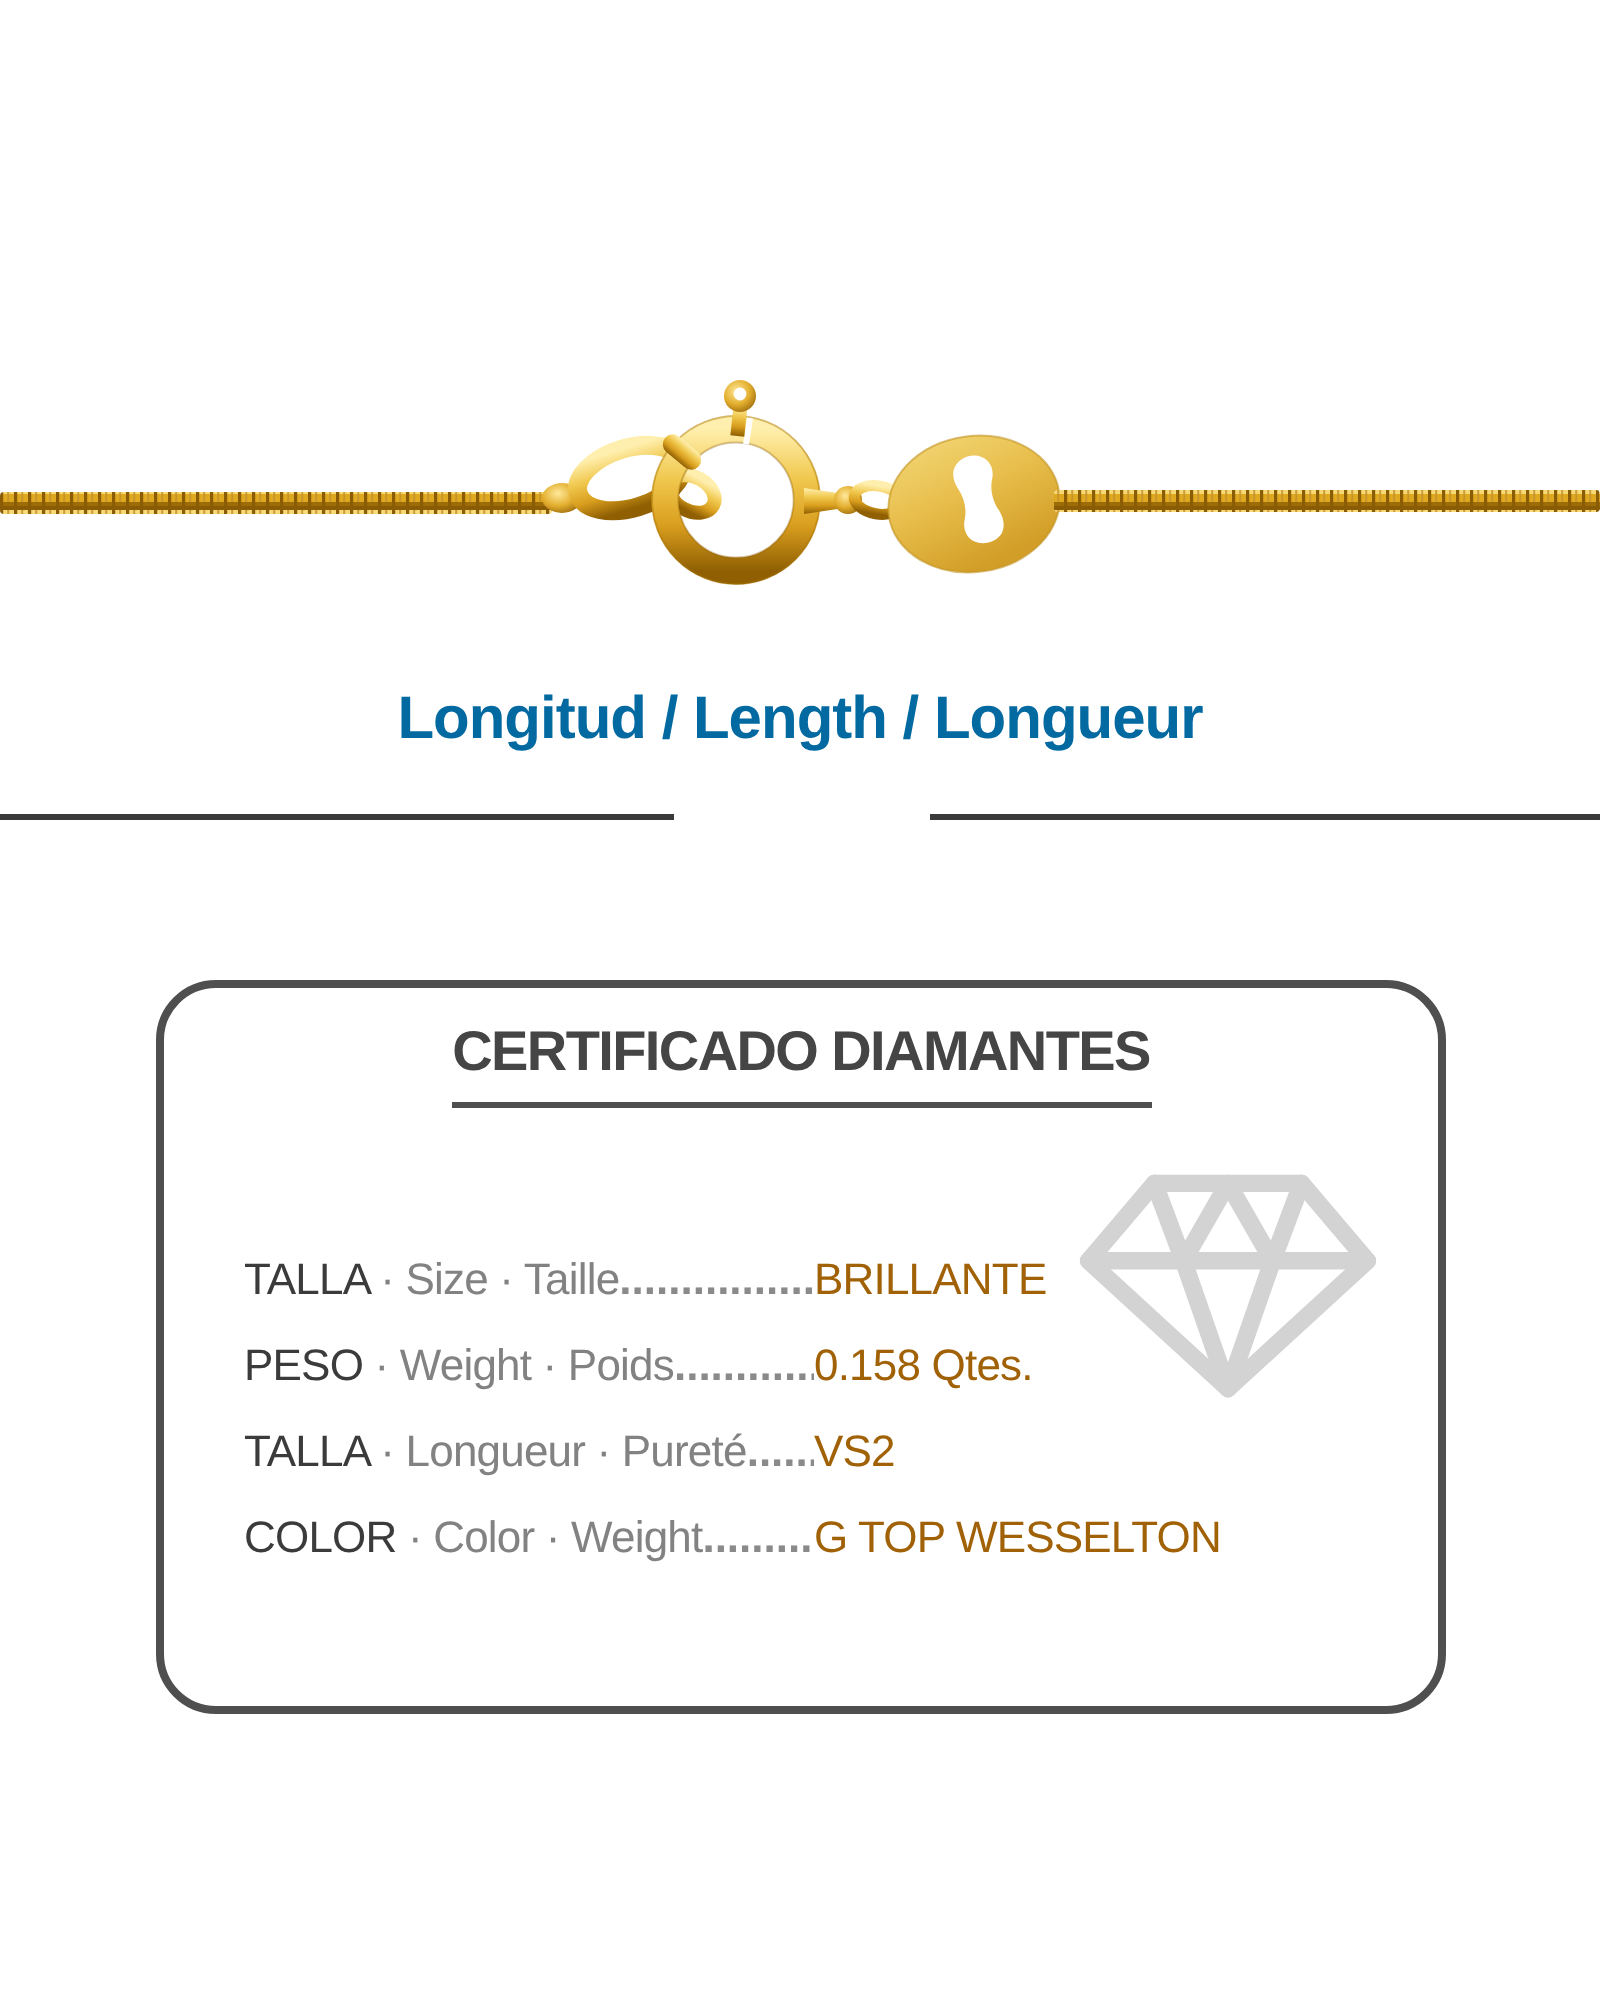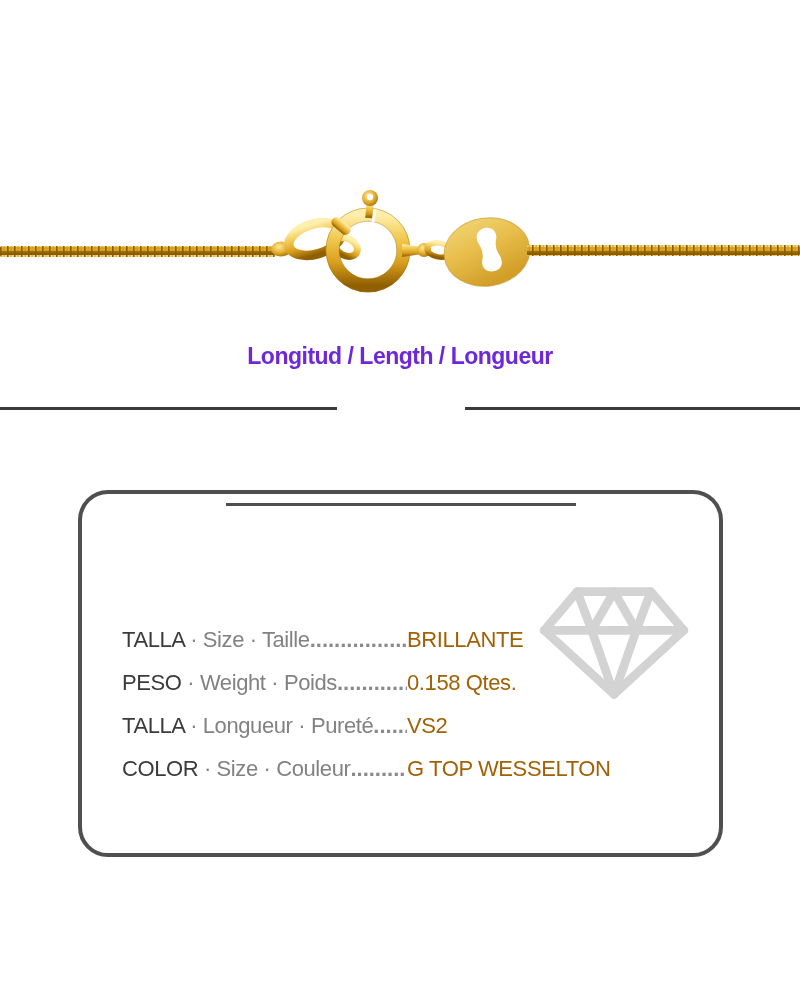--- a/index.html
+++ b/index.html
@@ -5,21 +5,21 @@
   html,body{margin:0;padding:0;background:#ffffff;}
   .canvas{
     position:relative;width:800px;height:1000px;background:#ffffff;overflow:hidden;
     font-family:"Liberation Sans",sans-serif;color:#3a3a3a;
   }
   
   .hero{position:absolute;left:0;top:0;width:800px;height:335px;}
   
   .length-label{
     position:absolute;left:0;top:343px;width:800px;text-align:center;
-    font-size:23px;font-weight:700;letter-spacing:-0.5px;color:#6d28d9;
+    font-size:30px;font-weight:700;letter-spacing:-0.5px;color:#0369a1;
   }
   .length-value{
     position:absolute;left:0;top:369px;width:800px;text-align:center;
     color:#333333;white-space:nowrap;
   }
   .length-value .num{font-size:46px;font-weight:700;letter-spacing:-1px;}
   .length-value .unit{font-size:30px;font-weight:700;letter-spacing:-0.5px;}
   .rule{position:absolute;top:407px;height:3px;background:#3a3a3a;}
   .rule.left{left:0;width:337px;}
   .rule.right{left:465px;width:335px;}
@@ -132,20 +132,21 @@
   </svg>
 
   <div class="length-label">Longitud / Length / Longueur</div>
 
   <div class="rule left"></div>
   <div class="rule right"></div>
 
 
 
   <div class="card">
+    <div class="card-title">CERTIFICADO DIAMANTES</div>
     <div class="card-underline"></div>
 
     <svg class="diamond-icon" viewBox="0 0 160 126" xmlns="http://www.w3.org/2000/svg">
       <g fill="none" stroke="#d3d3d3" stroke-width="9" stroke-linejoin="round" stroke-linecap="round">
         <polygon points="42,10 118,10 152,50 80,116 8,50"></polygon>
         <line x1="8" y1="50" x2="152" y2="50"></line>
         <polyline points="42,10 57,50 80,10 103,50 118,10"></polyline>
         <line x1="57" y1="50" x2="80" y2="116"></line>
         <line x1="103" y1="50" x2="80" y2="116"></line>
       </g>
@@ -159,19 +160,19 @@
 
       <div class="spec-row">
         <span class="spec-label"><span class="spec-term">PESO</span><span class="spec-trans"> · Weight · Poids</span><span class="spec-dots">............</span></span><span class="spec-value">0.158 Qtes.</span>
       </div>
 
       <div class="spec-row">
         <span class="spec-label"><span class="spec-term">TALLA</span><span class="spec-trans"> · Longueur · Pureté</span><span class="spec-dots">......</span></span><span class="spec-value">VS2</span>
       </div>
 
       <div class="spec-row">
-        <span class="spec-label"><span class="spec-term">COLOR</span><span class="spec-trans"> · Size · Couleur</span><span class="spec-dots">.........</span></span><span class="spec-value">G TOP WESSELTON</span>
+        <span class="spec-label"><span class="spec-term">COLOR</span><span class="spec-trans"> · Color · Weight</span><span class="spec-dots">.........</span></span><span class="spec-value">G TOP WESSELTON</span>
       </div>
 
     </div>
   </div>
 
 </div>
 
 </body></html>

